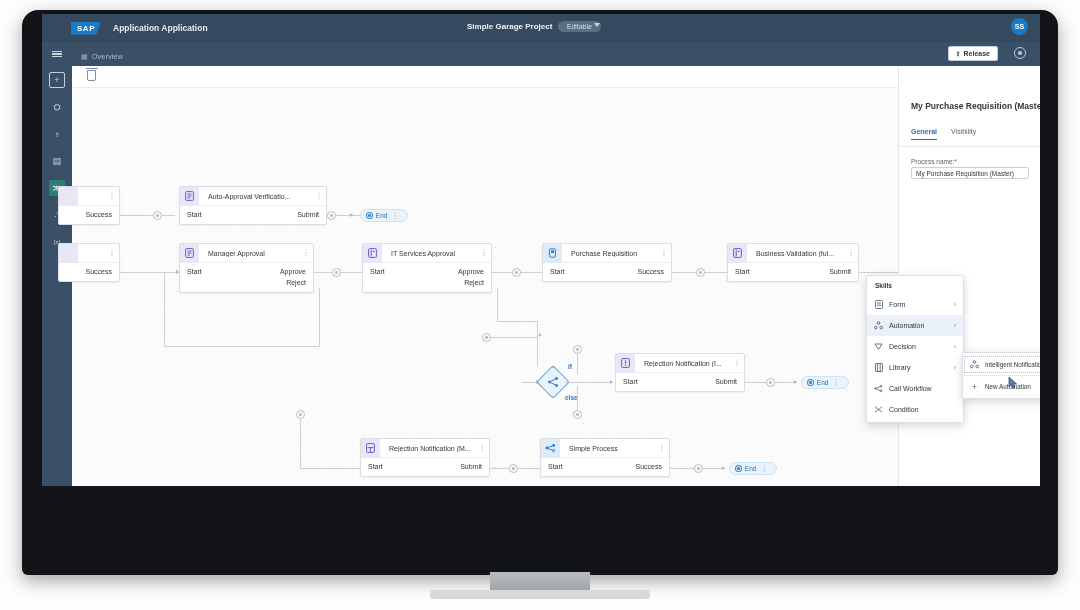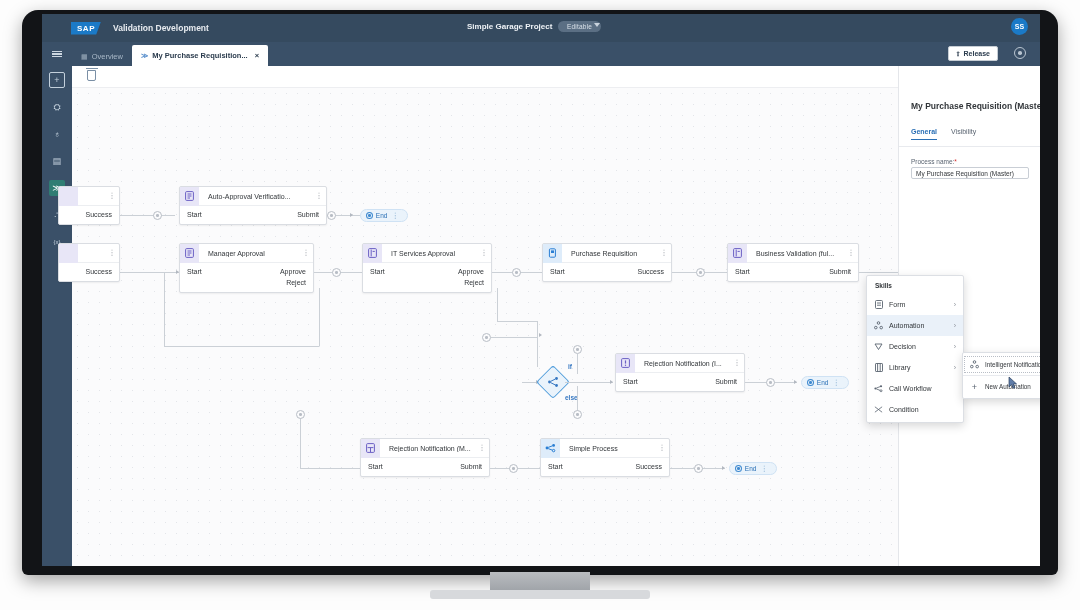--- a/index.html
+++ b/index.html
@@ -18,21 +18,21 @@
   }
   .monitor-stand-neck{
     position:absolute; left:490px; top:572px; width:100px; height:20px;
     background:linear-gradient(#b9bcc0,#9ea2a7);
   }
   .monitor-stand-base{
     position:absolute; left:430px; top:590px; width:220px; height:9px;
     background:#d7d9dc; border-radius:3px;
   }
   .screen{
-    position:absolute; left:42px; top:14px; width:998px; height:552px;
+    position:absolute; left:42px; top:14px; width:998px; height:472px;
     background:#0369a1; overflow:hidden;
   }
 
   
   .topbar{
     position:absolute; left:0; top:0; width:998px; height:28px;
     background:#354a5f; display:flex; align-items:center;
   }
   .sap-logo{
     margin-left:29px; width:30px; height:13px; background:#1b7ac7;
@@ -273,43 +273,38 @@
 <div id="root">
 
   <div class="monitor-bezel"></div>
   <div class="monitor-stand-neck"></div>
   <div class="monitor-stand-base"></div>
 
   <div class="screen">
 
     <div class="topbar">
       <div class="sap-logo">SAP</div>
-      <div class="app-title">Validation Development</div>
+      <div class="app-title">Application Application</div>
       <div class="project-title">Simple Garage Project</div>
       <div class="editable-badge">Editable</div>
       <div class="caret-down"></div>
       <div class="avatar">SS</div>
     </div>
 
     <div class="tabstrip">
       <div class="burger">
           <div>
             <span></span>
             <span></span>
             <span></span>
           </div>
         </div>
       <div class="tab">
         <span class="tab-ico">▦</span>
         <span>Overview</span>
-      </div>
-      <div class="tab active">
-        <span class="tab-ico" style="color:#3778c2">≫</span>
-        <span>My Purchase Requisition...</span>
-        <span class="tab-close">×</span>
       </div>
       <div class="release-btn">
         <span style="font-size:6px">⇧</span>
         <span>Release</span>
       </div>
       <div class="gear"></div>
     </div>
 
     <div class="rail">
       <div class="rail-ico boxed">+</div>

